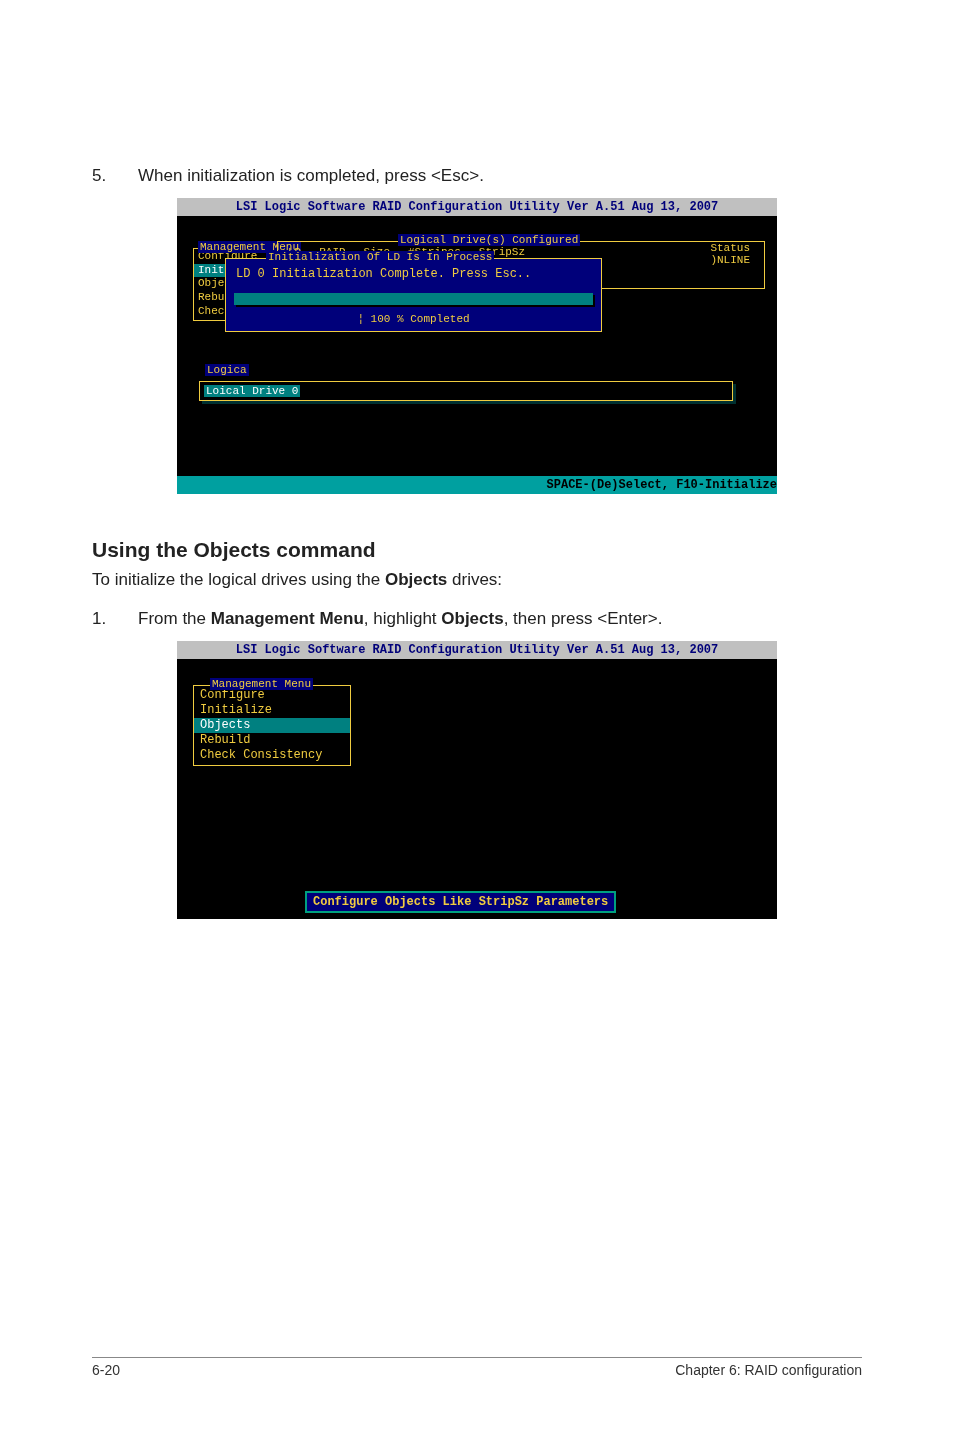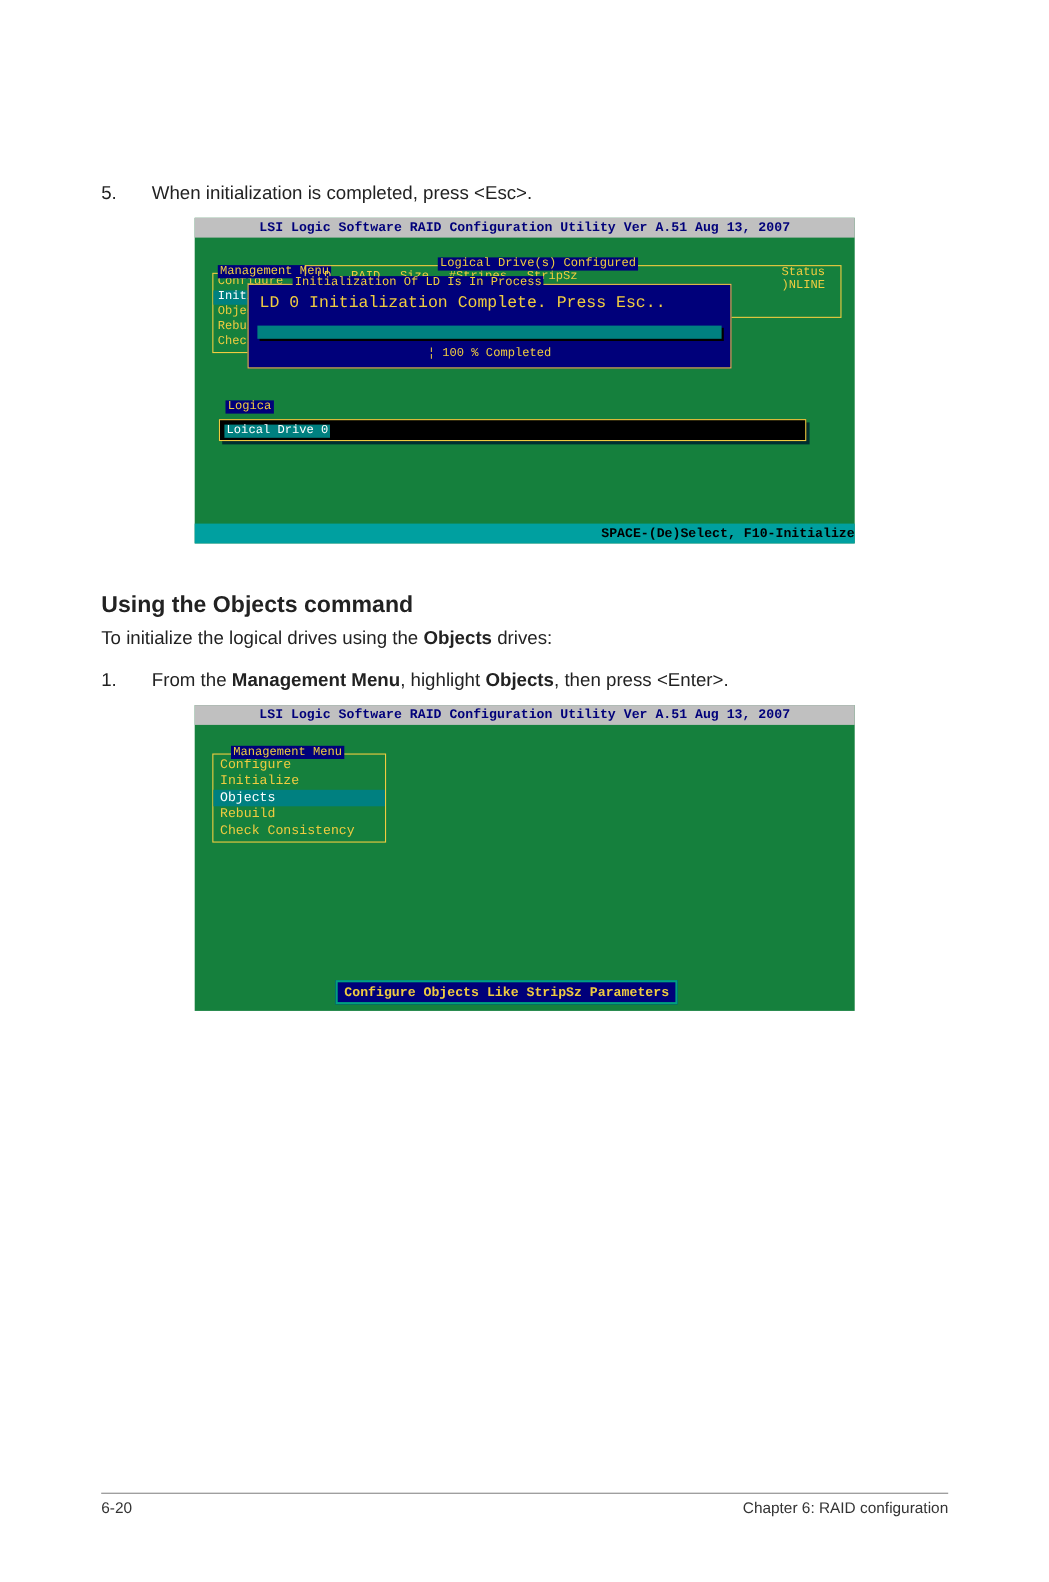--- a/index.html
+++ b/index.html
@@ -24,21 +24,21 @@
   }
   .step-num { width: 18px; flex-shrink: 0; }
   .step-text { flex: 1; }
   .term-wrap {
     display: flex;
     justify-content: center;
     margin: 6px 0 36px 0;
   }
   .term {
     width: 600px;
-    background: #15803d;
+    background: #000000;
     font-family: "Courier New", monospace;
     font-size: 12px;
     color: #f5f5f5;
     position: relative;
   }
   .term-title {
     background: #c0c0c0;
     color: #00007a;
     font-weight: bold;
     text-align: center;
@@ -111,36 +111,36 @@
   .status-col {
     position: absolute;
     right: 14px; top: 0;
     color: #f0cc40;
     font-size: 11px;
     text-align: left;
   }
   .init-box {
     position: absolute;
     left: 48px; top: 42px;
-    width: 440px;
+    width: 377px;
     border: 1px solid #f0cc40;
     padding: 4px 6px 6px 6px;
     background: #00007a;
   }
   .init-title {
     position: absolute;
     top: -8px; left: 40px;
     background: #00007a;
     color: #f0cc40;
     padding: 0 2px;
     font-size: 11px;
   }
   .init-msg {
     color: #f0cc40;
-    font-size: 15px;
+    font-size: 12px;
     padding: 4px 4px 8px 4px;
   }
   .progress {
     background: #008080;
     height: 12px;
     margin: 4px 2px;
     box-shadow: 2px 2px 0 #000;
   }
   .progress-label {
     color: #f0cc40;

